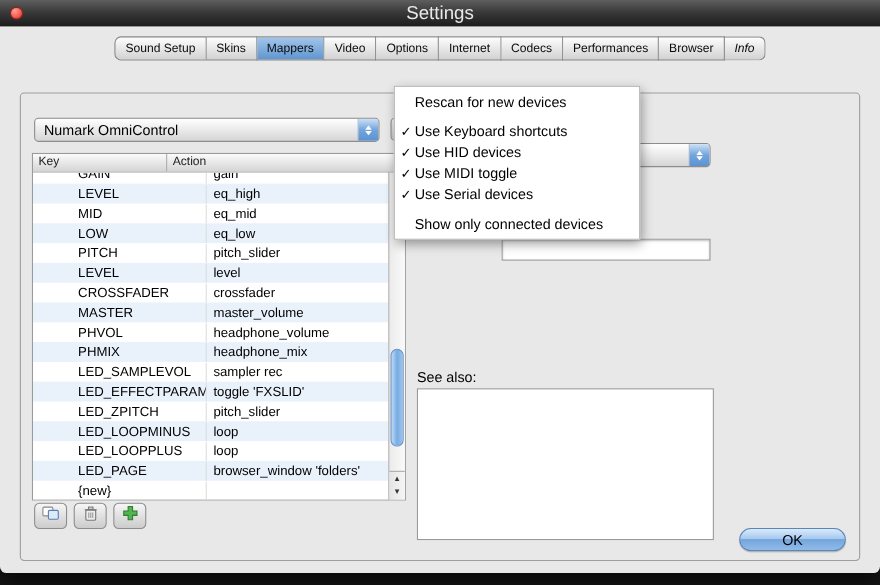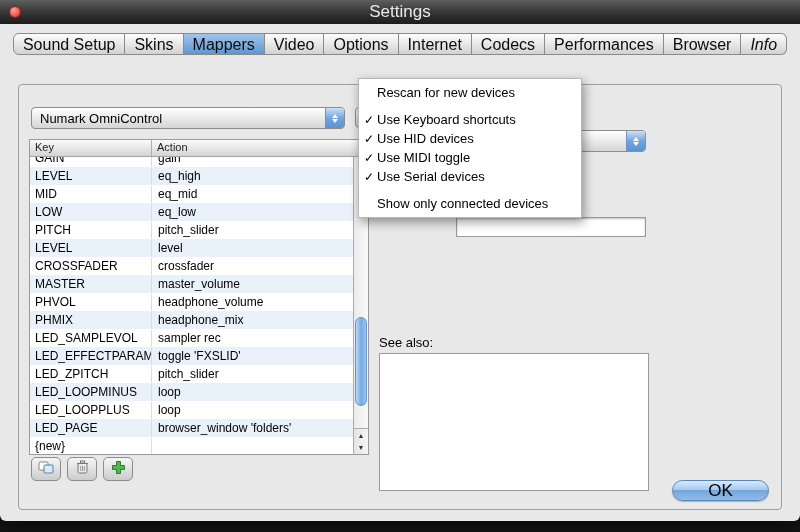--- a/index.html
+++ b/index.html
@@ -11,21 +11,21 @@
 
   .titlebar { position:absolute; top:0; left:0; right:0; height:24px;
               background:linear-gradient(#5e5e5e,#3a3a3a 45%,#1c1c1c);
               display:flex; align-items:center; justify-content:center; }
   .close-btn { position:absolute; left:9px; top:6px; width:12px; height:12px; border-radius:50%;
                background:radial-gradient(circle at 35% 30%, #ffa198, #f4564c 60%, #c23a31);
                border:1px solid #822722; }
   .window-title { color:#e9e9e9; font-size:17px; }
 
   .tab-bar { position:absolute; top:33px; left:0; right:0; display:flex; justify-content:center; z-index:3; }
-  .tab { height:22px; line-height:21px; padding:0 9px; font-size:16px; color:#0b0b0b;
+  .tab { height:22px; line-height:21px; padding:0 9px; font-size:11px; color:#0b0b0b;
          background:linear-gradient(#fdfdfd,#d2d2d2); border:1px solid #8a8a8a; border-left:none; }
   .tab:first-child { border-left:1px solid #8a8a8a; border-radius:6px 0 0 6px; }
   .tab:last-child { border-radius:0 6px 6px 0;font-style:italic; }
   .tab.selected { background:linear-gradient(#a3c5ea,#5f96d0); }
 
   .panel { position:absolute; left:18px; right:18px; top:54px; bottom:11px;
            border:1px solid #9e9e9e; border-radius:4px;margin-top:30px; }
 
   .popup { position:absolute; height:22px; border:1px solid #8d8d8d; border-radius:4px;
            background:linear-gradient(#ffffff,#d5d5d5); display:flex; align-items:center; font-size:13px; }
@@ -49,21 +49,21 @@
 
   .table { position:absolute; left:10px; top:54px; width:340px; height:316px;
            border:1px solid #9a9a9a; background:#fff; display:flex; flex-direction:column; }
   .thead { display:flex; height:17px; flex:none; background:linear-gradient(#fbfbfb,#d4d4d4);
            border-bottom:1px solid #a3a3a3; font-size:11px; color:#1c1c1c; }
   .th { padding:1px 0 0 5px; }
   .th.key { width:122px; border-right:1px solid #afafaf; }
   .th.action { flex:1; }
   .tbody-wrap { flex:1; display:flex; min-height:0; }
   .tbody { flex:1; overflow:hidden; background:#fff; }
-  .trow { display:flex; height:18px; align-items:flex-end; font-size:12px; color:#000; }
+  .trow { display:flex; height:18px; align-items:flex-end; font-size:12px; color:#000;padding-left:36px; }
   .trow.alt { background:#e9f1fb; }
   .trow.clipped { height:10px; overflow:hidden; }
   .cell { line-height:17px; white-space:nowrap; overflow:hidden; }
   .cell.key { width:122px; padding-left:5px; flex:none; border-right:1px solid #dcdcdc; }
   .cell.action { padding-left:6px; flex:1; }
 
   .vscroll { width:15px; flex:none; border-left:1px solid #ababab;
              background:linear-gradient(to right,#ebebeb,#fafafa); position:relative; }
   .vthumb { position:absolute; left:1px; right:1px; top:54%; height:30%; border-radius:7px;
             background:linear-gradient(to right,#bed9f6,#76abe2 50%,#9cc4ee); border:1px solid #6a93c7; }
@@ -74,21 +74,21 @@
   .tool-btn { position:absolute; top:372px; width:30px; height:24px; border:1px solid #8d8d8d;
               border-radius:5px; background:linear-gradient(#f6f6f6,#cccccc);
               display:flex; align-items:center; justify-content:center; }
   #btn-duplicate { left:12px; } #btn-delete { left:48px; } #btn-add { left:84px; }
 
   .see-also-label { position:absolute; left:360px; top:250px; font-size:13px; color:#000; }
   .see-also-list { position:absolute; left:360px; top:268px; width:270px; height:138px;
                    background:#fff; border:1px solid #9a9a9a; }
 
   .ok-btn { position:absolute; right:12px; bottom:8px; width:97px; height:21px; border-radius:11px;
-            border:1px solid #5b86b9; color:#000; font-size:17px;
+            border:1px solid #5b86b9; color:#000; font-size:13px;
             background:linear-gradient(#d9eafc,#a7caef 45%,#74a5dc 50%,#90bbe9);
             display:flex; align-items:center; justify-content:center;
             box-shadow:0 1px 1px rgba(0,0,0,.25); }
 
   .context-menu { position:absolute; left:358px; top:78px; width:224px; background:#ffffff;
                   border:1px solid #b7b7b7; box-shadow:2px 4px 10px rgba(0,0,0,.4);
                   padding:4px 0; z-index:20; font-size:13px; color:#000; }
   .menu-item { display:flex; align-items:center; height:19px; padding:0 12px 0 5px; white-space:nowrap; }
   .check { width:13px; flex:none; font-size:12px; }
   .menu-sep { height:8px; }

